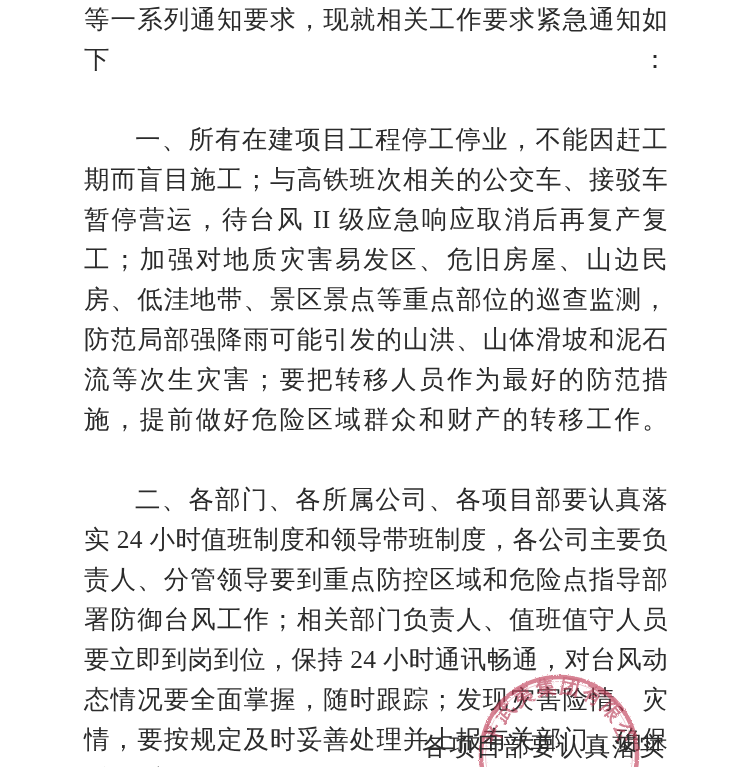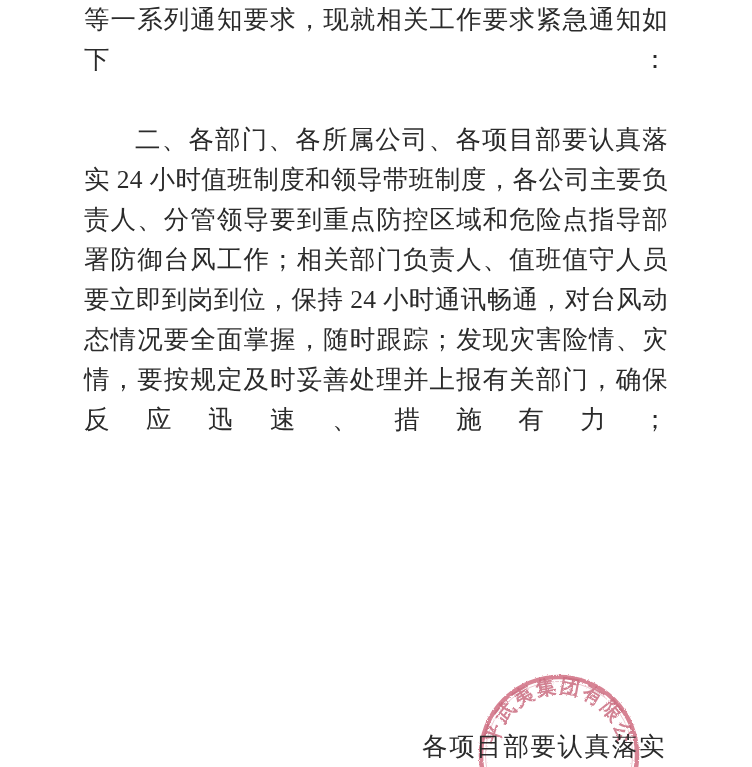--- a/index.html
+++ b/index.html
@@ -101,20 +101,21 @@
   }
 </style>
 </head>
 <body>
 
 <div class="page">
 
   <div class="doc-body">
     <p class="para cont">等一系列通知要求，现就相关工作要求紧急通知如下：</p>
 
+    <p class="para">一、所有在建项目工程停工停业，不能因赶工期而盲目施工；与高铁班次相关的公交车、接驳车暂停营运，待台风 II 级应急响应取消后再复产复工；加强对地质灾害易发区、危旧房屋、山边民房、低洼地带、景区景点等重点部位的巡查监测，防范局部强降雨可能引发的山洪、山体滑坡和泥石流等次生灾害；要把转移人员作为最好的防范措施，提前做好危险区域群众和财产的转移工作。</p>
 
     <p class="para">二、各部门、各所属公司、各项目部要认真落实 24 小时值班制度和领导带班制度，各公司主要负责人、分管领导要到重点防控区域和危险点指导部署防御台风工作；相关部门负责人、值班值守人员要立即到岗到位，保持 24 小时通讯畅通，对台风动态情况要全面掌握，随时跟踪；发现灾害险情、灾情，要按规定及时妥善处理并上报有关部门，确保反应迅速、措施有力；</p>
 
   </div>
 
   <div class="seal">
     <svg viewBox="0 0 164 164" xmlns="http://www.w3.org/2000/svg">
       <defs>
         <path id="sealArc" d="M 20 82 A 62 62 0 0 1 144 82" fill="none"></path>
         <filter id="inkRough" x="-20%" y="-20%" width="140%" height="140%">

